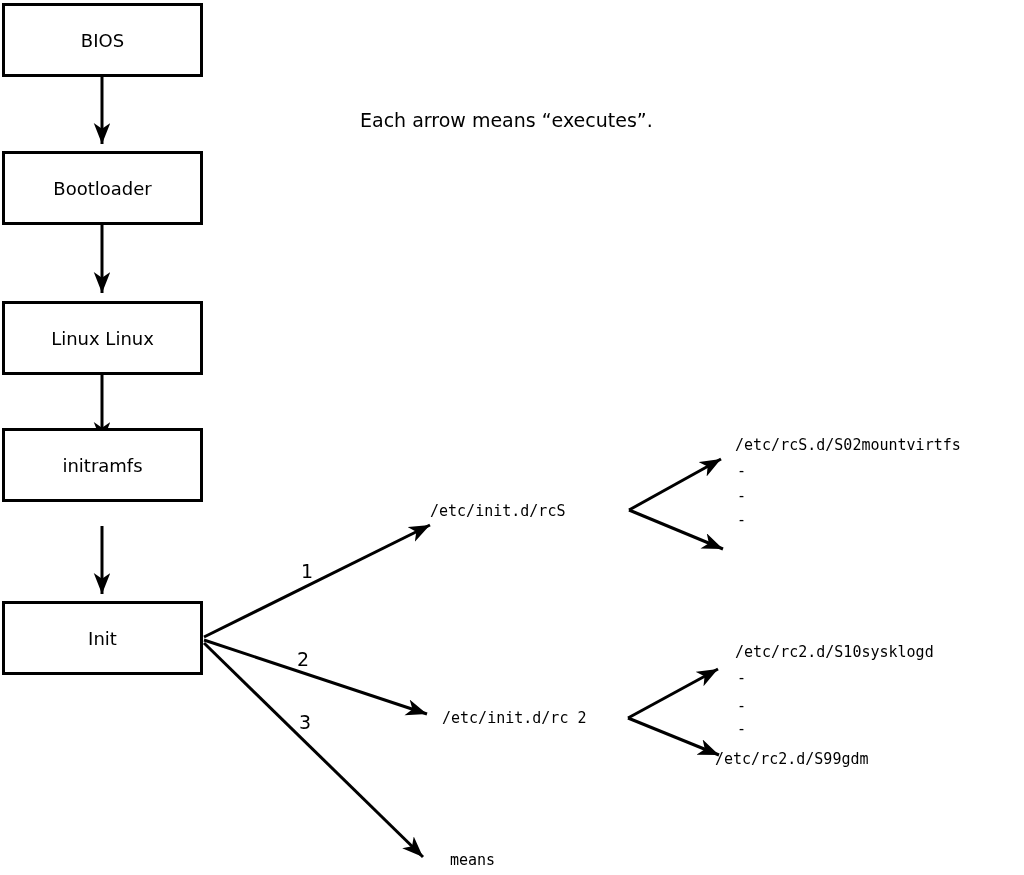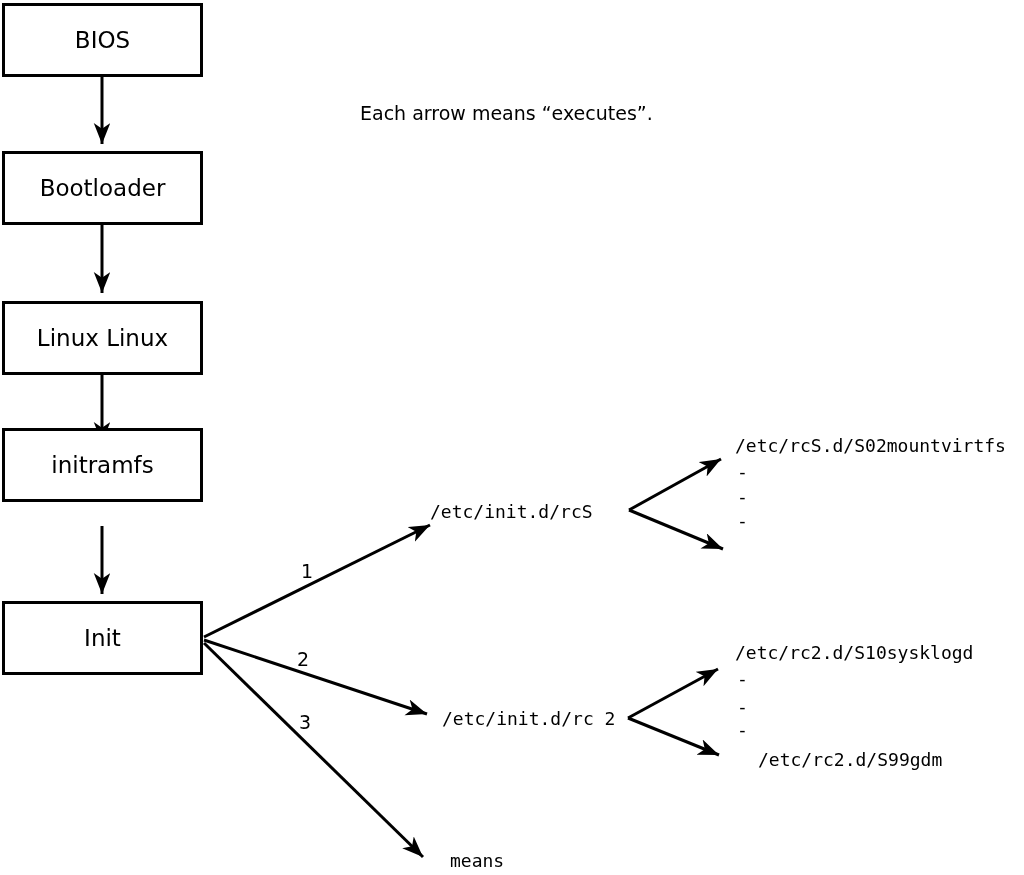--- a/index.html
+++ b/index.html
@@ -21,35 +21,35 @@
     position: absolute;
     left: 2px;
     width: 201px;
     height: 74px;
     box-sizing: border-box;
     border: 3px solid #000000;
     background: #ffffff;
     display: flex;
     align-items: center;
     justify-content: center;
-    font-size: 23px;
+    font-size: 18px;
     z-index: 2;
   }
   .sans {
     position: absolute;
     font-family: "DejaVu Sans", sans-serif;
     font-size: 19px;
     transform: translateY(-50%);
     white-space: pre;
     z-index: 2;
   }
   .mono {
     position: absolute;
     font-family: "DejaVu Sans Mono", monospace;
-    font-size: 18px;
+    font-size: 15px;
     transform: translateY(-50%);
     white-space: pre;
     z-index: 2;
   }
 </style>
 </head>
 <body>
 
 <div id="stage">
 
@@ -83,34 +83,34 @@
   <div class="box" style="top:301px">
       <span>Linux Linux</span>
     </div>
   <div class="box" style="top:428px">
       <span>initramfs</span>
     </div>
   <div class="box" style="top:601px">
       <span>Init</span>
     </div>
 
-  <div class="sans" style="left:360px; top:113px">Each arrow means “executes”.</div>
+  <div class="sans" style="left:360px; top:120px">Each arrow means “executes”.</div>
 
   <div class="sans" style="left:301px; top:571px">1</div>
   <div class="sans" style="left:297px; top:659px">2</div>
   <div class="sans" style="left:299px; top:722px">3</div>
 
   <div class="mono" style="left:430px; top:511px">/etc/init.d/rcS</div>
   <div class="mono" style="left:442px; top:718px">/etc/init.d/rc 2</div>
   <div class="mono" style="left:450px; top:860px">means</div>
 
   <div class="mono" style="left:735px; top:445px">/etc/rcS.d/S02mountvirtfs</div>
   <div class="mono" style="left:737px; top:471px">-</div>
   <div class="mono" style="left:737px; top:496px">-</div>
   <div class="mono" style="left:737px; top:520px">-</div>
 
   <div class="mono" style="left:735px; top:652px">/etc/rc2.d/S10sysklogd</div>
   <div class="mono" style="left:737px; top:678px">-</div>
   <div class="mono" style="left:737px; top:706px">-</div>
   <div class="mono" style="left:737px; top:729px">-</div>
-  <div class="mono" style="left:758px; top:759px">/etc/rc2.d/S99gdm</div>
+  <div class="mono" style="left:715px; top:759px">/etc/rc2.d/S99gdm</div>
 
 </div>
 
 </body></html>

